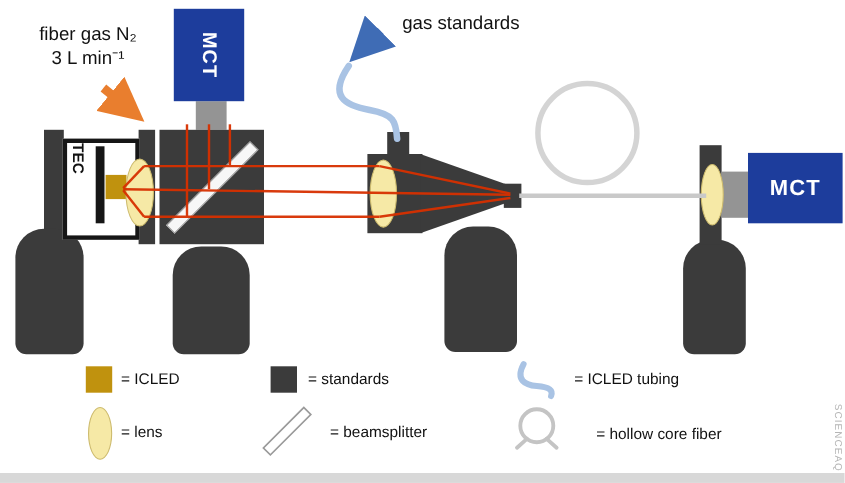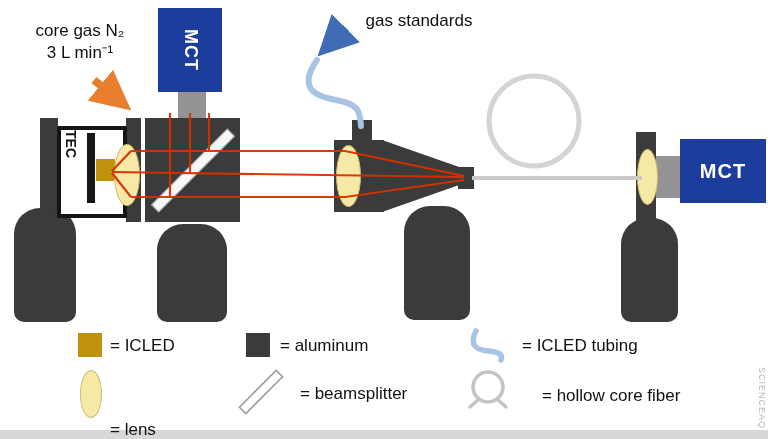--- a/index.html
+++ b/index.html
@@ -10,36 +10,36 @@
   .pedestal{border-radius:26px 26px 10px 10px;}
   .lens{position:absolute;background:#f6e9a6;border:1px solid #cdbb6e;border-radius:50%;z-index:3;}
   .grayblk{position:absolute;background:#949494;z-index:1;}
   .mct{position:absolute;background:#1d3d9c;color:#fff;font-weight:bold;z-index:2;
        display:flex;align-items:center;justify-content:center;letter-spacing:1px;}
   .vtext{writing-mode:vertical-rl;}
   .label{position:absolute;text-align:center;font-size:17px;line-height:1.32;z-index:5;}
   .housing{position:absolute;background:#fff;border:4px solid #161616;z-index:2;}
   .bs-strip{position:absolute;background:#f7f7f7;border:1px solid #9a9a9a;
             transform:rotate(-45deg);z-index:1;}
-  .legend-text{position:absolute;font-size:17px;z-index:5;white-space:nowrap;}
+  .legend-text{position:absolute;font-size:14px;z-index:5;white-space:nowrap;}
   svg.overlay{position:absolute;left:0;top:0;z-index:4;pointer-events:none;}
   svg.licon{position:absolute;z-index:5;}
   .watermark{position:absolute;right:1px;bottom:10px;writing-mode:vertical-rl;
              font-size:9px;color:#b5b5b5;letter-spacing:1px;z-index:6;}
   .band{position:absolute;left:0;top:430px;width:768px;height:9px;background:#d8d8d8;z-index:0;}
 </style>
 </head>
 <body>
 
 <div class="stage">
 
   <div class="band"></div>
 
   <div class="label" style="left:6px;top:20px;width:148px;">
-    <div>core gas N₂</div>
+    <div>fiber gas N₂</div>
     <div>3 L min⁻¹</div>
   </div>
 
   <div class="label" style="left:328px;top:10px;width:182px;">
     <div>gas standards</div>
   </div>
 
   <div class="mct vtext" style="left:158px;top:8px;width:64px;height:84px;font-size:18px;">MCT</div>
   <div class="grayblk" style="left:178px;top:92px;width:28px;height:26px;"></div>
 
@@ -101,29 +101,29 @@
       <line x1="170" y1="197" x2="170" y2="113"></line>
       <line x1="190" y1="172" x2="190" y2="113"></line>
       <line x1="209" y1="151" x2="209" y2="113"></line>
     </g>
   </svg>
 
   <div class="abs" style="left:78px;top:333px;width:24px;height:24px;background:#c0920e;z-index:5;"></div>
   <div class="legend-text" style="left:110px;top:336px;">= ICLED</div>
 
   <div class="abs" style="left:246px;top:333px;width:24px;height:24px;background:#3b3b3b;z-index:5;"></div>
-  <div class="legend-text" style="left:280px;top:336px;">= aluminum</div>
+  <div class="legend-text" style="left:280px;top:336px;">= standards</div>
 
   <svg class="licon" style="left:466px;top:326px;" width="46" height="38">
     <path d="M 10 5 C 2 20 12 24 22 25 C 34 26 37 29 35 34" stroke="#a9c3e4" stroke-width="5.5" fill="none" stroke-linecap="round"></path>
   </svg>
   <div class="legend-text" style="left:522px;top:336px;">= ICLED tubing</div>
 
   <div class="lens" style="left:80px;top:370px;width:20px;height:46px;z-index:5;"></div>
-  <div class="legend-text" style="left:110px;top:384px;margin-top:36px;">= lens</div>
+  <div class="legend-text" style="left:110px;top:384px;">= lens</div>
 
   <svg class="licon" style="left:238px;top:368px;" width="48" height="48">
     <rect x="-26" y="-4.5" width="52" height="9" transform="translate(23,24) rotate(-45)" fill="#ffffff" stroke="#9a9a9a" stroke-width="1.5"></rect>
   </svg>
   <div class="legend-text" style="left:284px;top:384px;margin-left:16px;">= beamsplitter</div>
 
   <svg class="licon" style="left:464px;top:368px;" width="50" height="46">
     <circle cx="24" cy="19" r="15" stroke="#c4c4c4" stroke-width="3.5" fill="none"></circle>
     <path d="M 15 31 L 6 39" stroke="#c4c4c4" stroke-width="3.5" stroke-linecap="round"></path>
     <path d="M 33 31 L 42 39" stroke="#c4c4c4" stroke-width="3.5" stroke-linecap="round"></path>

